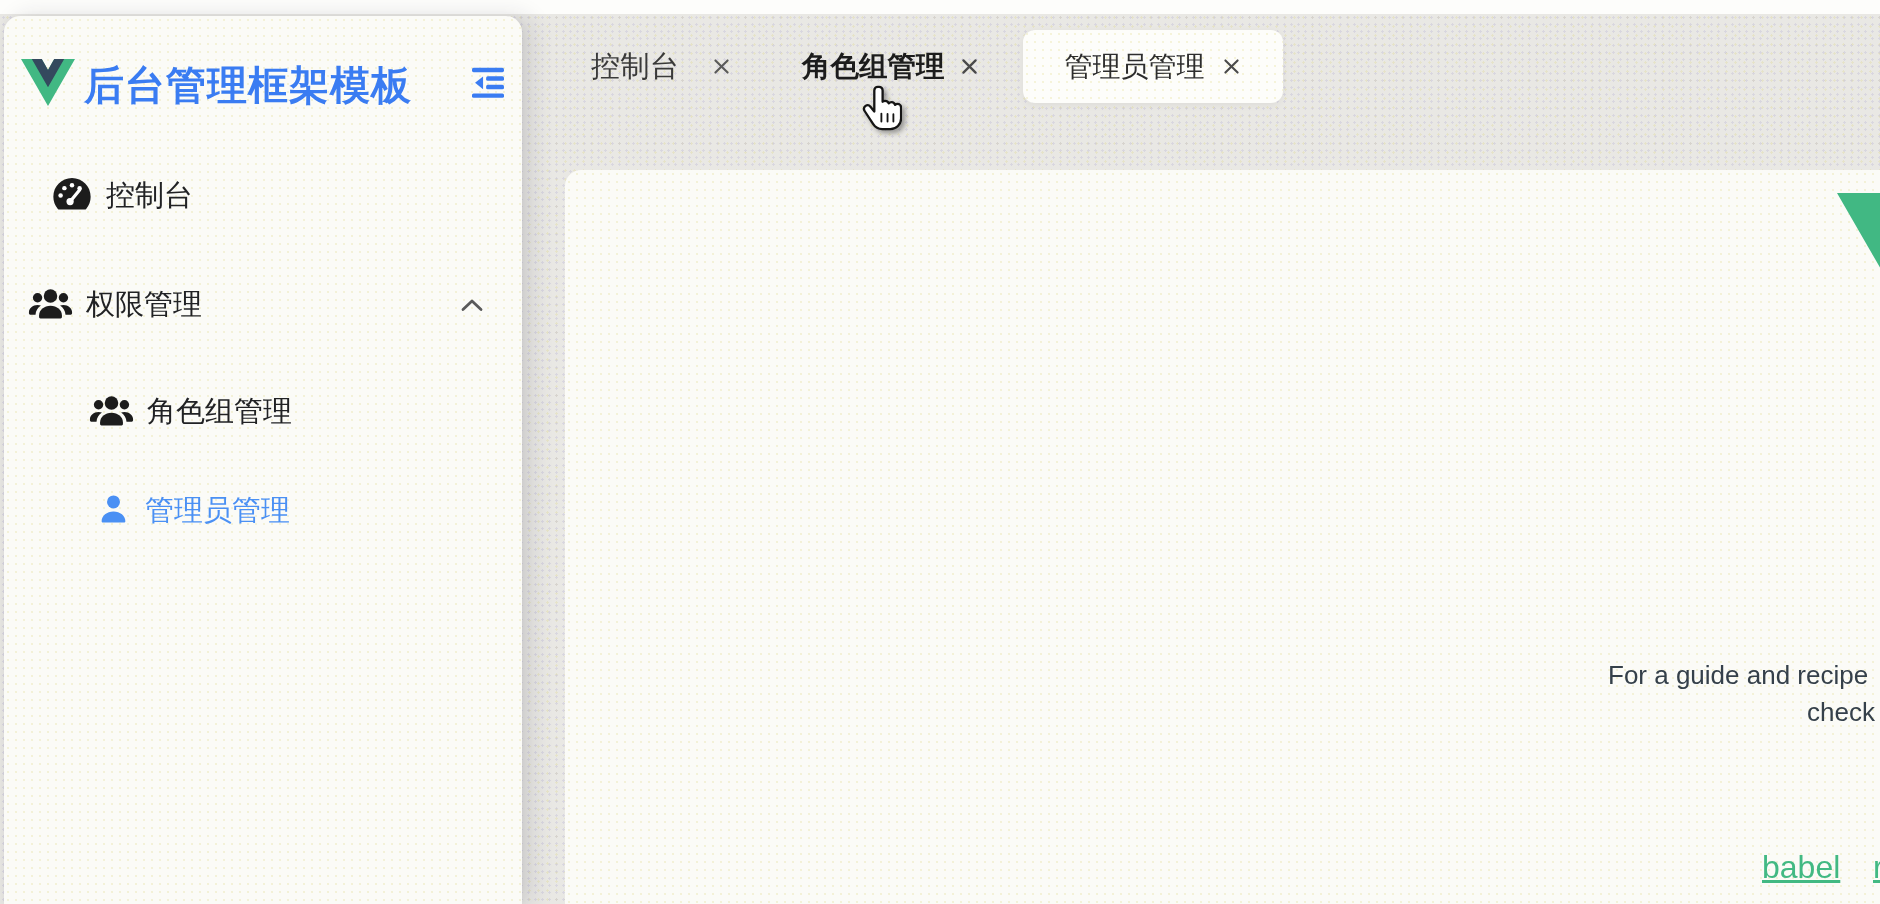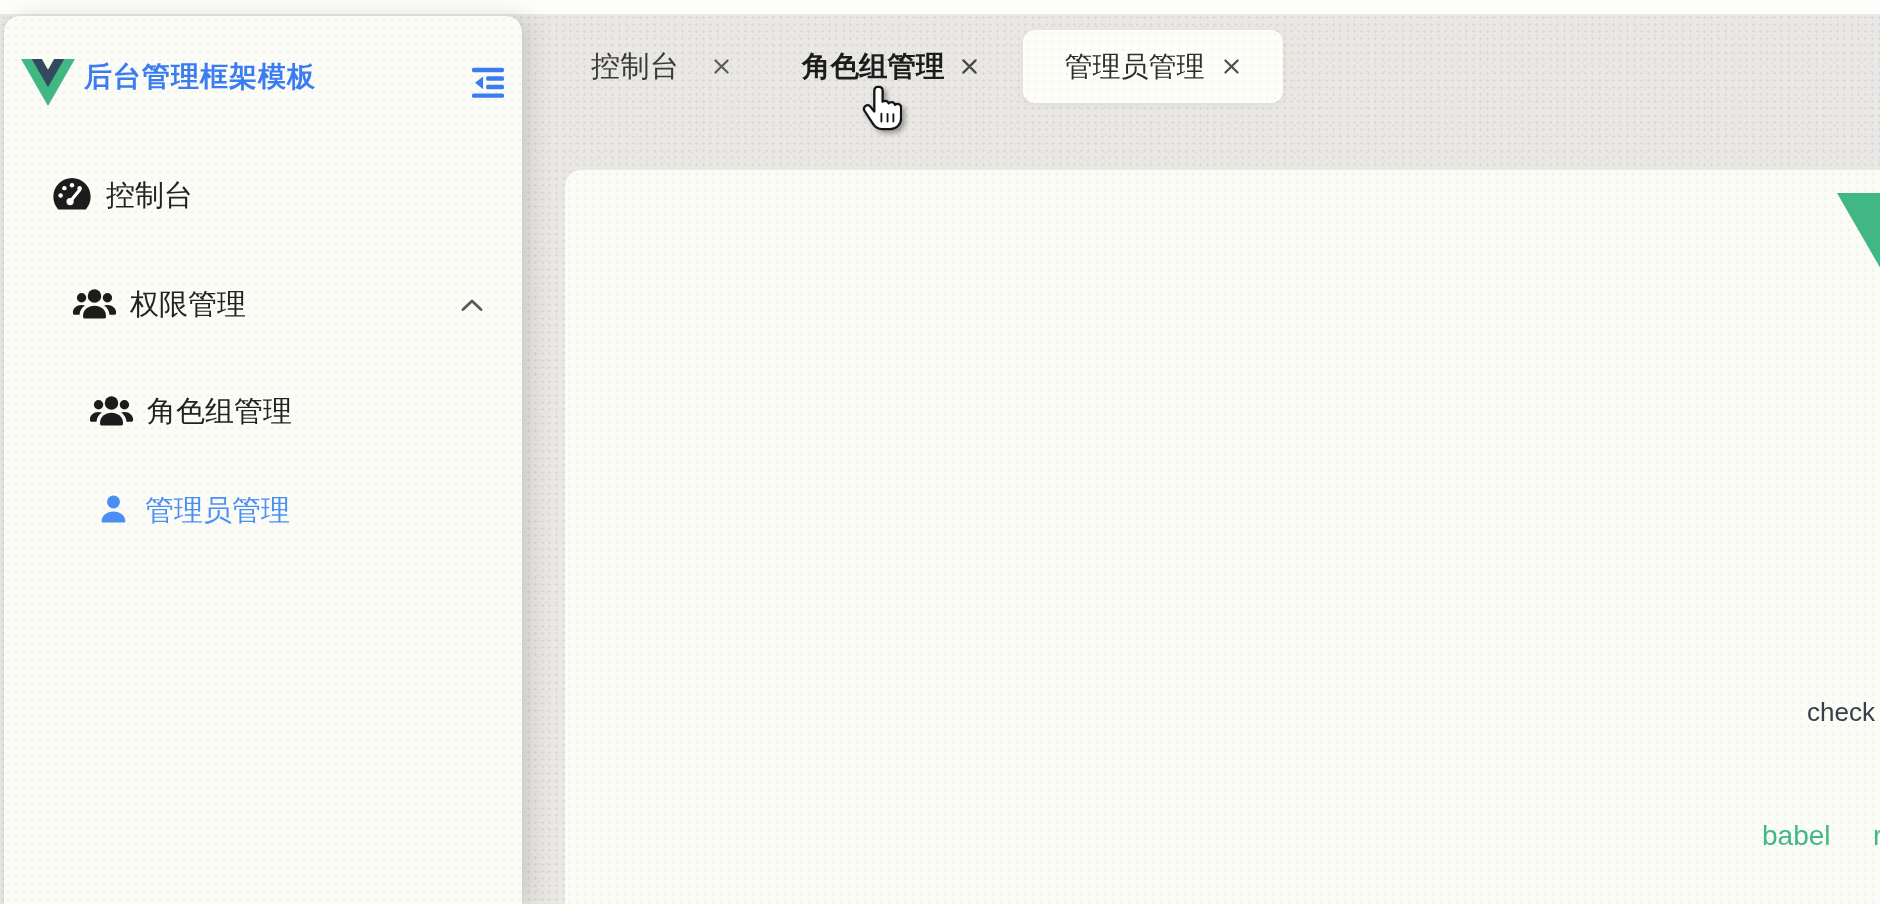--- a/index.html
+++ b/index.html
@@ -23,30 +23,30 @@
   
   .sidebar {
     position:absolute; left:4px; top:16px; width:518px; height:888px;
     border-radius:16px 16px 0 0;
     box-shadow:10px 0 22px rgba(40,40,60,.13), 0 2px 10px rgba(0,0,0,.05);
   }
   .logo-row { position:absolute; left:0; top:40px; width:518px; height:56px; }
   .logo-mark { position:absolute; left:17px; top:3px; width:54px; height:47px; }
   .logo-title {
     position:absolute; left:80px; top:2px;
-    font-size:28px; font-weight:700; color:#3a7cf2; letter-spacing:1px; white-space:nowrap;
+    font-size:40px; font-weight:700; color:#3a7cf2; letter-spacing:1px; white-space:nowrap;
   }
   .fold-btn { position:absolute; left:463px; top:11px; width:42px; height:32px; cursor:pointer; }
 
   .menu-row { position:absolute; left:0; width:518px; height:56px; display:flex; align-items:center; cursor:pointer; }
   .menu-row .mi { flex:0 0 auto; }
   .menu-label { font-size:29px; color:#212224; margin-left:13px; white-space:nowrap; }
   .menu-label.active { color:#4a90f4; }
   .row-dashboard { top:152px; padding-left:47px; }
-  .row-perm      { top:261px; padding-left:68px; }
+  .row-perm      { top:261px; padding-left:24px; }
   .row-roles     { top:368px; padding-left:85px; }
   .row-admins    { top:467px; padding-left:91px; }
   .chevron { position:absolute; right:36px; top:18px; }
 
   
   .tab { position:absolute; top:30px; height:73px; display:flex; align-items:center; cursor:pointer; white-space:nowrap; }
   .tab-label { font-size:29px; color:#3a3a3a; }
   .tab1 { left:591px; }
   .tab1 .tab-label { letter-spacing:.5px; }
   .tab1 .close-btn { margin-left:31px; }
@@ -69,21 +69,21 @@
   
   .main-card {
     position:absolute; left:565px; top:170px; width:1400px; height:760px;
     border-radius:16px;
   }
   .welcome-h1 { position:absolute; left:0px; top:409px; font-size:31px; font-weight:700; color:#2b2b2b; white-space:nowrap; }
   .big-vue { position:absolute; left:1272px; top:23px; width:262px; height:227px; }
   .guide-line { position:absolute; font-size:26px; color:#35404a; white-space:nowrap; }
   .guide-1 { left:1043px; top:490px; }
   .guide-2 { left:1242px; top:527px;text-align:right; }
-  .plugin-link { position:absolute; top:650px; font-size:28px; color:#42b983; cursor:pointer; white-space:nowrap; }
+  .plugin-link { position:absolute; top:679px; font-size:32px; color:#42b983; text-decoration:underline; cursor:pointer; white-space:nowrap; }
   .link-babel { left:1197px; }
   .link-router { left:1308px; }
 </style>
 </head>
 <body>
 
 <div class="top-strip"></div>
 
 <aside class="sidebar paper">
 
@@ -210,17 +210,18 @@
 <main class="main-card paper">
 
   <span class="big-vue">
     <svg width="262" height="227" viewBox="0 0 261.76 226.69">
       <path d="M161.096.001l-30.224 52.35L100.647.002H-.005l130.877 226.688L261.749.001z" fill="#41B883"></path>
       <path d="M161.096.001l-30.224 52.35L100.647.002H52.346l78.526 136.01L209.398.001z" fill="#34495E"></path>
     </svg>
   </span>
 
 
+  <div class="guide-line guide-1">For a guide and recipe</div>
   <div class="guide-line guide-2">check</div>
 
   <a class="plugin-link link-babel">babel</a>
   <a class="plugin-link link-router">r</a>
 </main>
 
 </body></html>

